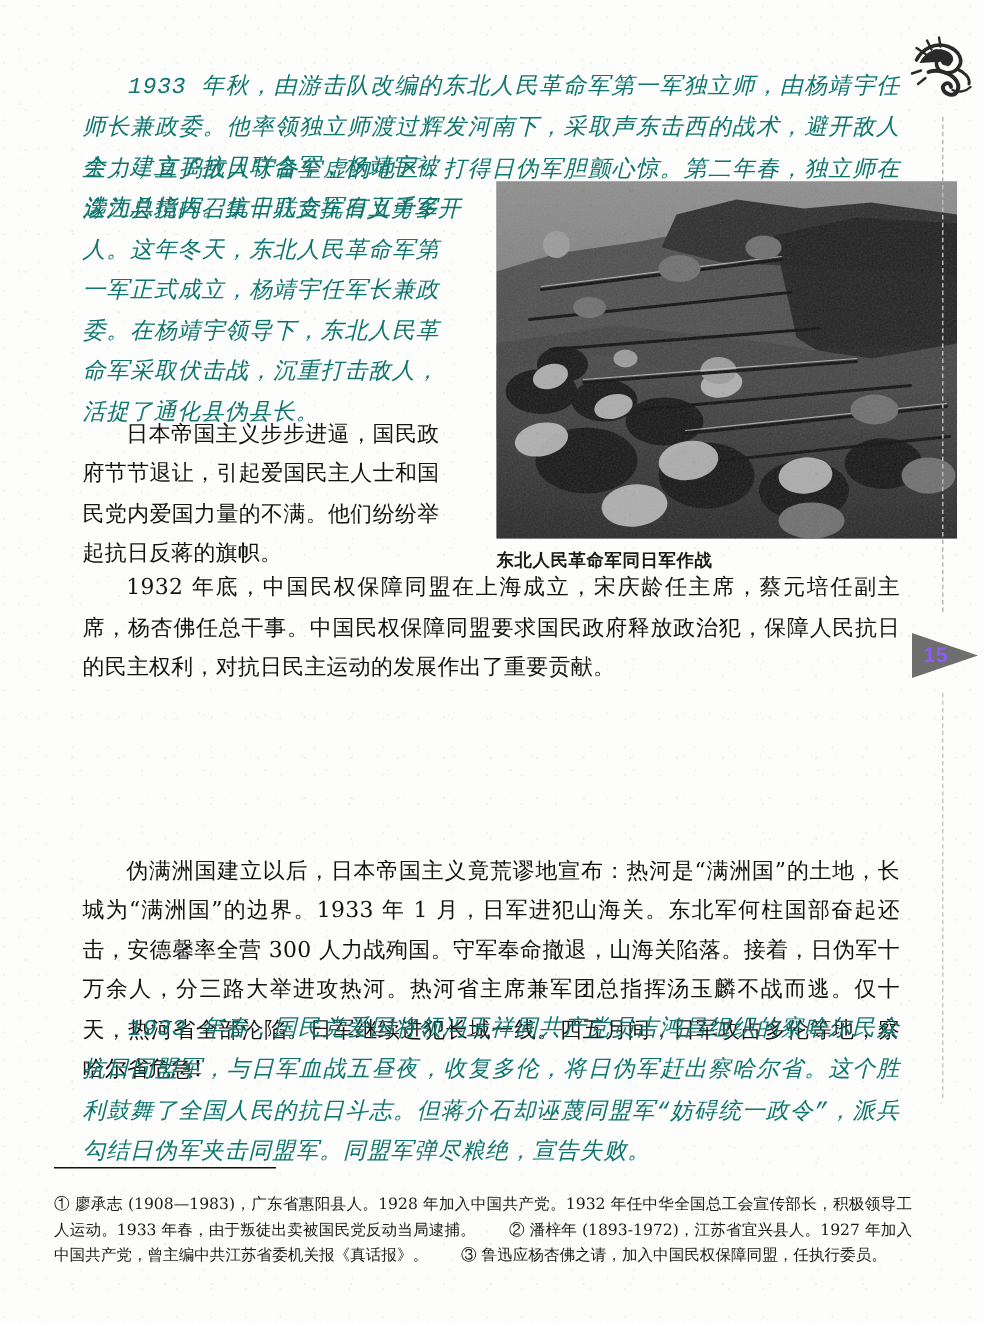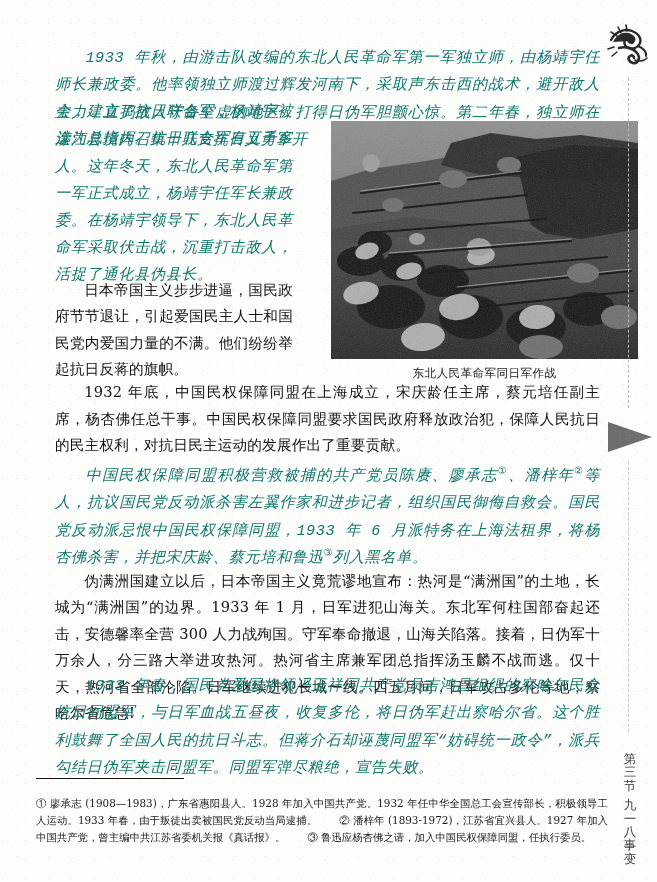--- a/index.html
+++ b/index.html
@@ -59,21 +59,21 @@
   .page-flag svg { display: block; }
   .page-num-text {
     position: absolute;
     left: 7px;
     top: 428px;
     width: 28px;
     text-align: center;
     font-family: "Liberation Sans", sans-serif;
     font-size: 14px;
     font-weight: bold;
-    color: #737373;
+    color: #8b5cf6;
     letter-spacing: 0.5px;
   }
   .section-vert {
     position: absolute;
     left: 16px;
     top: 752px;
     width: 22px;
     font-family: "DejaVu Sans", sans-serif;
     font-size: 12.5px;
     line-height: 13.4px;
@@ -143,25 +143,25 @@
   #figure .photo {
     width: 307px;
     height: 238px;
     display: block;
     border: 0;
     background: #6b6b6b;
   }
   #figure .caption {
     margin-top: 7px;
     width: 307px;
-    text-align: center;
+    text-align: left;
     font-family: "DejaVu Sans", sans-serif;
     font-size: 11.6px;
     color: #1a1a1a;
-    font-weight: normal;
+    font-weight: bold;
     letter-spacing: 0.4px;
   }
 
   
   #footnote-rule {
     position: absolute;
     left: 36px;
     top: 778px;
     width: 148px;
     height: 0;
@@ -204,21 +204,20 @@
   <div id="content">
 
     <p class="para kai indent2" id="p1">1933 年秋，由游击队改编的东北人民革命军第一军独立师，由杨靖宇任师长兼政委。他率领独立师渡过辉发河南下，采取声东击西的战术，避开敌人主力，直捣敌人守备空虚的地区，打得日伪军胆颤心惊。第二年春，独立师在濛江县境内召集十几支抗日义勇军开</p>
 
     <p class="para song indent2" id="p2">日本帝国主义步步进逼，国民政府节节退让，引起爱国民主人士和国民党内爱国力量的不满。他们纷纷举起抗日反蒋的旗帜。</p>
 
     <p class="para kai" id="p1b">会，建立了抗日联合军，杨靖宇被选为总指挥。抗日联合军有五千多人。这年冬天，东北人民革命军第一军正式成立，杨靖宇任军长兼政委。在杨靖宇领导下，东北人民革命军采取伏击战，沉重打击敌人，活捉了通化县伪县长。</p>
 
     <p class="para song indent2" id="p3">1932 年底，中国民权保障同盟在上海成立，宋庆龄任主席，蔡元培任副主席，杨杏佛任总干事。中国民权保障同盟要求国民政府释放政治犯，保障人民抗日的民主权利，对抗日民主运动的发展作出了重要贡献。</p>
 
-    <p class="para kai indent2" id="p4"><span>中国民权保障同盟积极营救被捕的共产党员陈赓、廖承志</span><sup class="fn">①</sup><span>、潘梓年</span><sup class="fn">②</sup><span>等人，抗议国民党反动派杀害左翼作家和进步记者，组织国民御侮自救会。国民党反动派忌恨中国民权保障同盟，1933 年 6 月派特务在上海法租界，将杨杏佛杀害，并把宋庆龄、蔡元培和鲁迅</span><sup class="fn">③</sup><span>列入黑名单。</span></p>
 
     <p class="para song indent2" id="p5">伪满洲国建立以后，日本帝国主义竟荒谬地宣布：热河是“满洲国”的土地，长城为“满洲国”的边界。1933 年 1 月，日军进犯山海关。东北军何柱国部奋起还击，安德馨率全营 300 人力战殉国。守军奉命撤退，山海关陷落。接着，日伪军十万余人，分三路大举进攻热河。热河省主席兼军团总指挥汤玉麟不战而逃。仅十天，热河省全部沦陷。日军继续进犯长城一线。四五月间，日军攻占多伦等地，察哈尔省危急!</p>
 
     <p class="para kai indent2" id="p6">1933 年春，国民党爱国将领冯玉祥同共产党员吉鸿昌组织的察哈尔民众抗日同盟军，与日军血战五昼夜，收复多伦，将日伪军赶出察哈尔省。这个胜利鼓舞了全国人民的抗日斗志。但蒋介石却诬蔑同盟军“妨碍统一政令”，派兵勾结日伪军夹击同盟军。同盟军弹尽粮绝，宣告失败。</p>
   </div>
 
   <figure id="figure">
     <svg class="photo" viewBox="0 0 307 238" preserveAspectRatio="none">
       <defs>
         <linearGradient id="skyg" x1="0" y1="0" x2="0" y2="1">
@@ -330,21 +329,16 @@
       </g>
     </svg>
 
     <div class="page-flag">
       <svg viewBox="0 0 44 34">
         <polygon points="0,2 44,17 0,32" fill="#6e6e6e"></polygon>
       </svg>
     </div>
     <div class="page-num-text">15</div>
 
-    <div class="section-vert">
-      <span>第三节</span>
-      <span class="gap"></span>
-      <span>九一八事变</span>
-    </div>
   </div>
 
   <div id="grain"></div>
 </div>
 
 </body></html>

